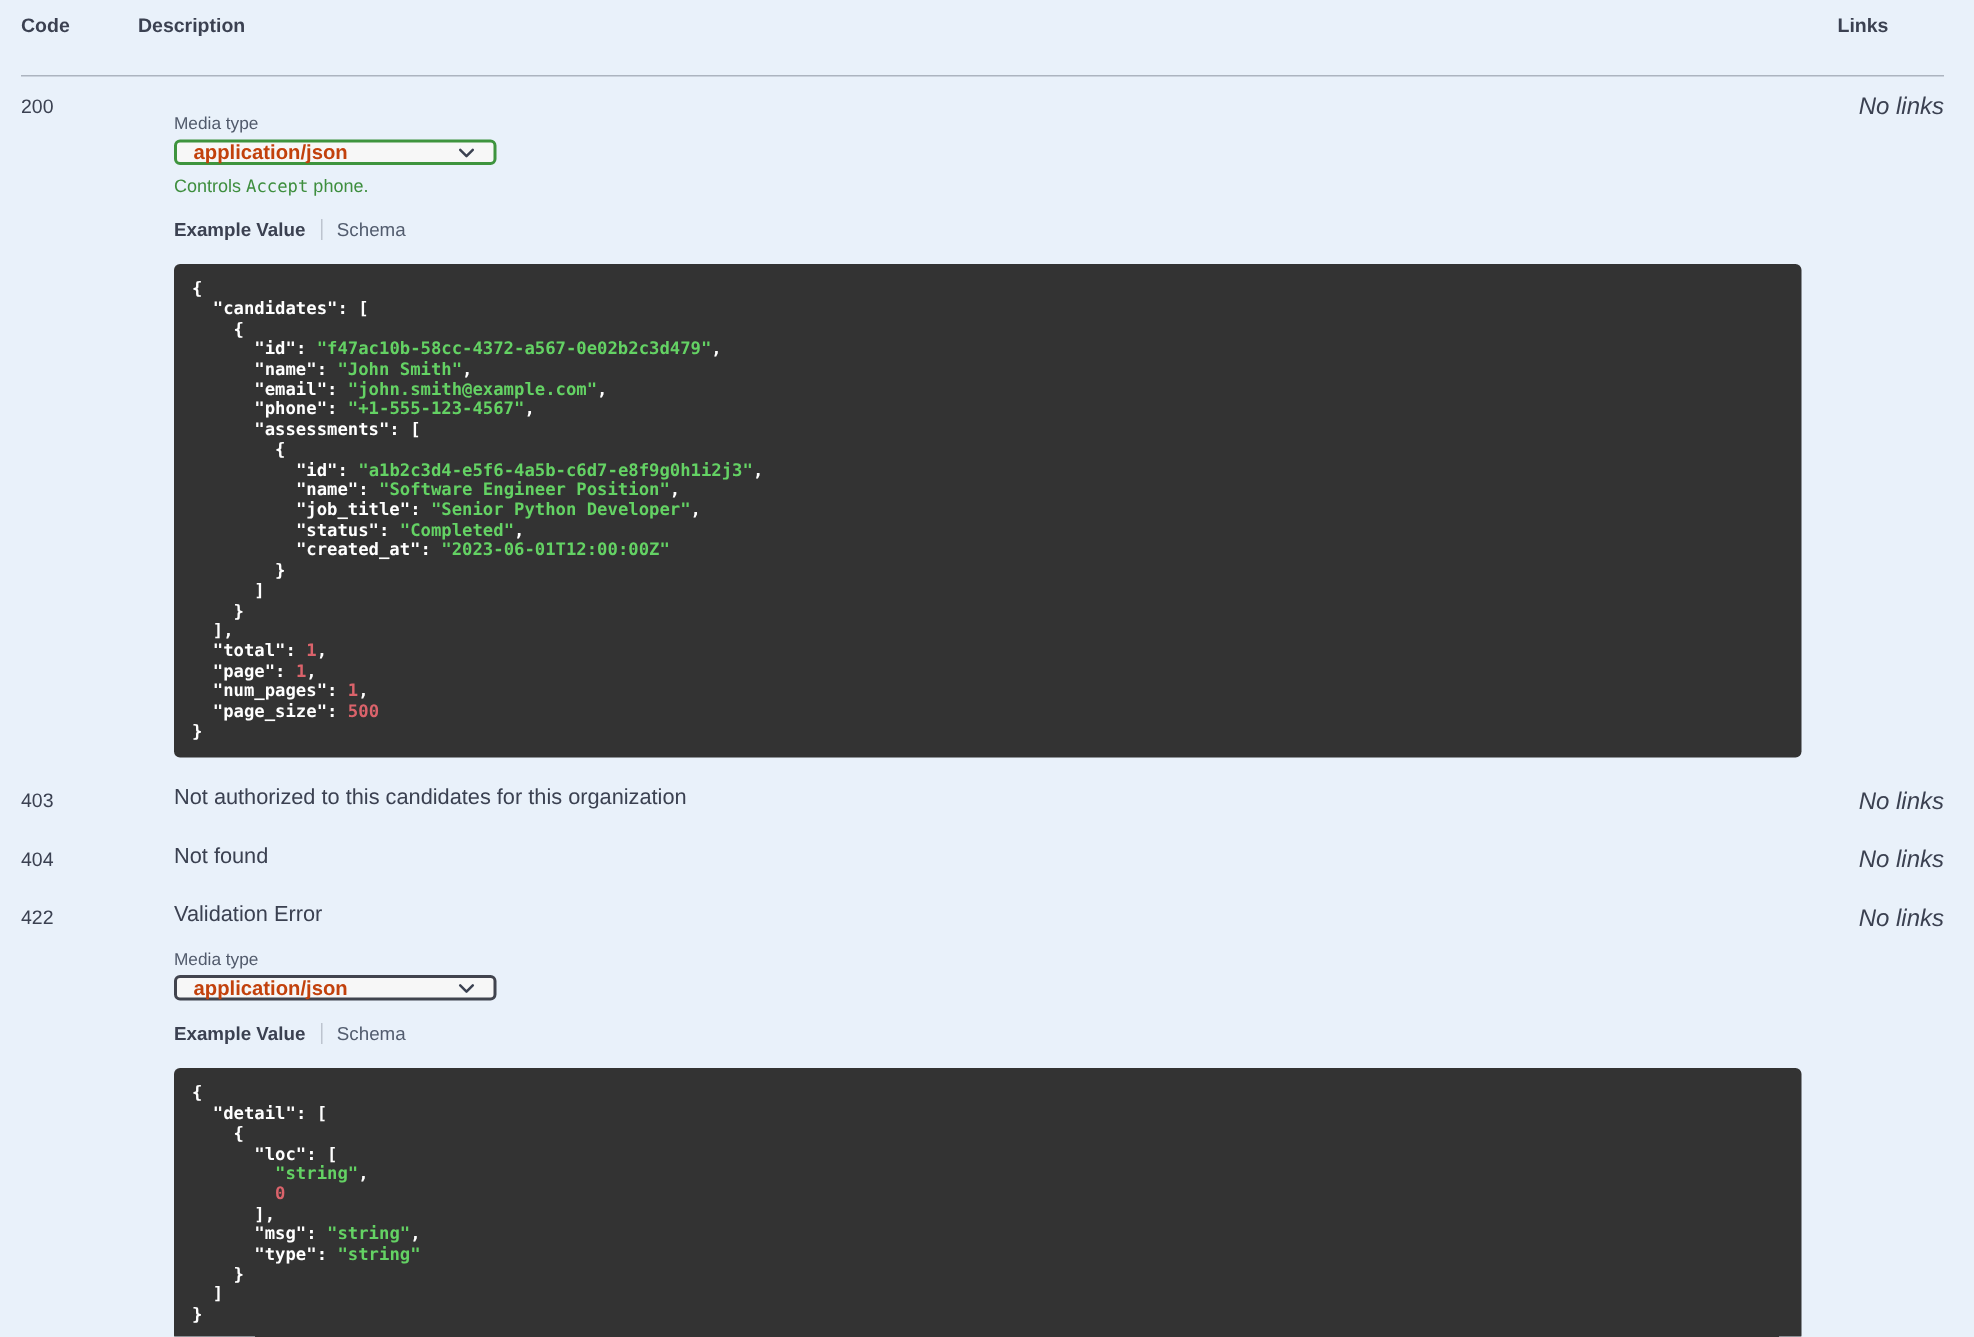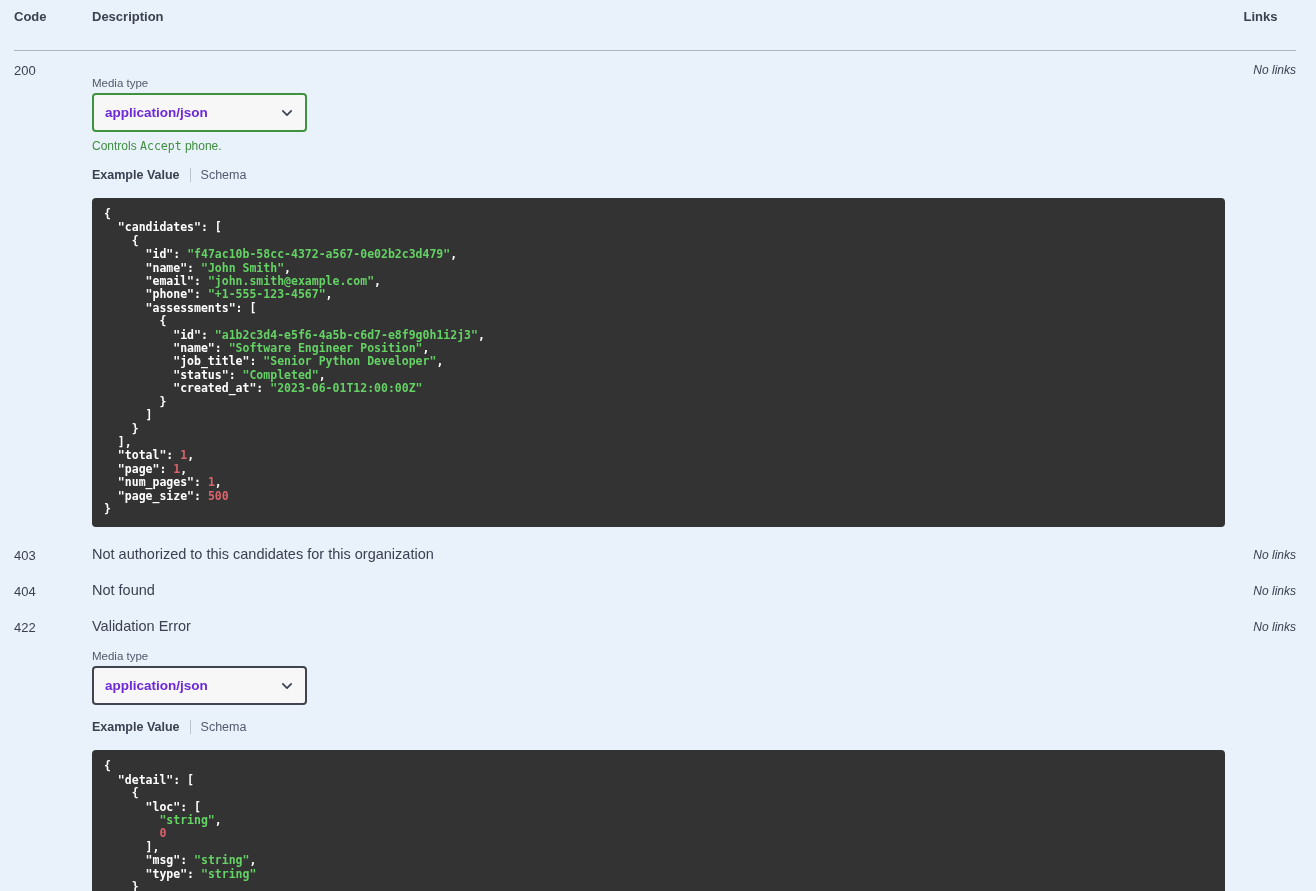--- a/index.html
+++ b/index.html
@@ -14,48 +14,49 @@
   .wrap { padding: 0 20px 0 14px; }
 
   .thead {
     display: grid;
     grid-template-columns: 78px 1fr 71px;
     padding: 9px 0 26px;
     border-bottom: 1px solid rgba(59,65,81,.35);
     font-size: 13px;
     font-weight: bold;
   }
-  .links-h { text-align: center; }
+  .links-h { text-align: left; }
 
   .row {
     display: grid;
     grid-template-columns: 78px 1fr 71px;
     padding: 10px 0 9px;
+    gap: 24px;
   }
   .code-cell { font-size: 13px; padding-top: 2px; }
   .desc-text { font-size: 14.5px; }
   .links-cell {
-    font-size: 12px;
+    font-size: 16px;
     font-style: italic;
     text-align: right;
     padding-top: 2px;
     color: #3b4151;
   }
 
   .media-label { font-size: 11.5px; color: #515a6b; margin: 16px 0 4px; }
 
   .select {
-    width: 215px; height: 39px;
+    width: 215px; height: 17px;
     display: flex; align-items: center; justify-content: space-between;
     padding: 0 11px 0 11px;
     background: #f7f7f7;
     border-radius: 4px;
     font-weight: bold;
     font-size: 13.5px;
-    color: #6d28d9;
+    color: #c2410c;
     cursor: pointer;
   }
   .select.green { border: 2px solid #3e943e; }
   .select.dark  { border: 2px solid #41444e; }
   .select svg { flex: 0 0 auto; }
 
   .accept-note { margin-top: 7px; font-size: 12px; color: #3e8e3e; }
   .accept-note .mono { font-family: "DejaVu Sans Mono", monospace; font-size: 11.5px; }
 
   .tabs { margin-top: 15px; display: flex; align-items: center; }

